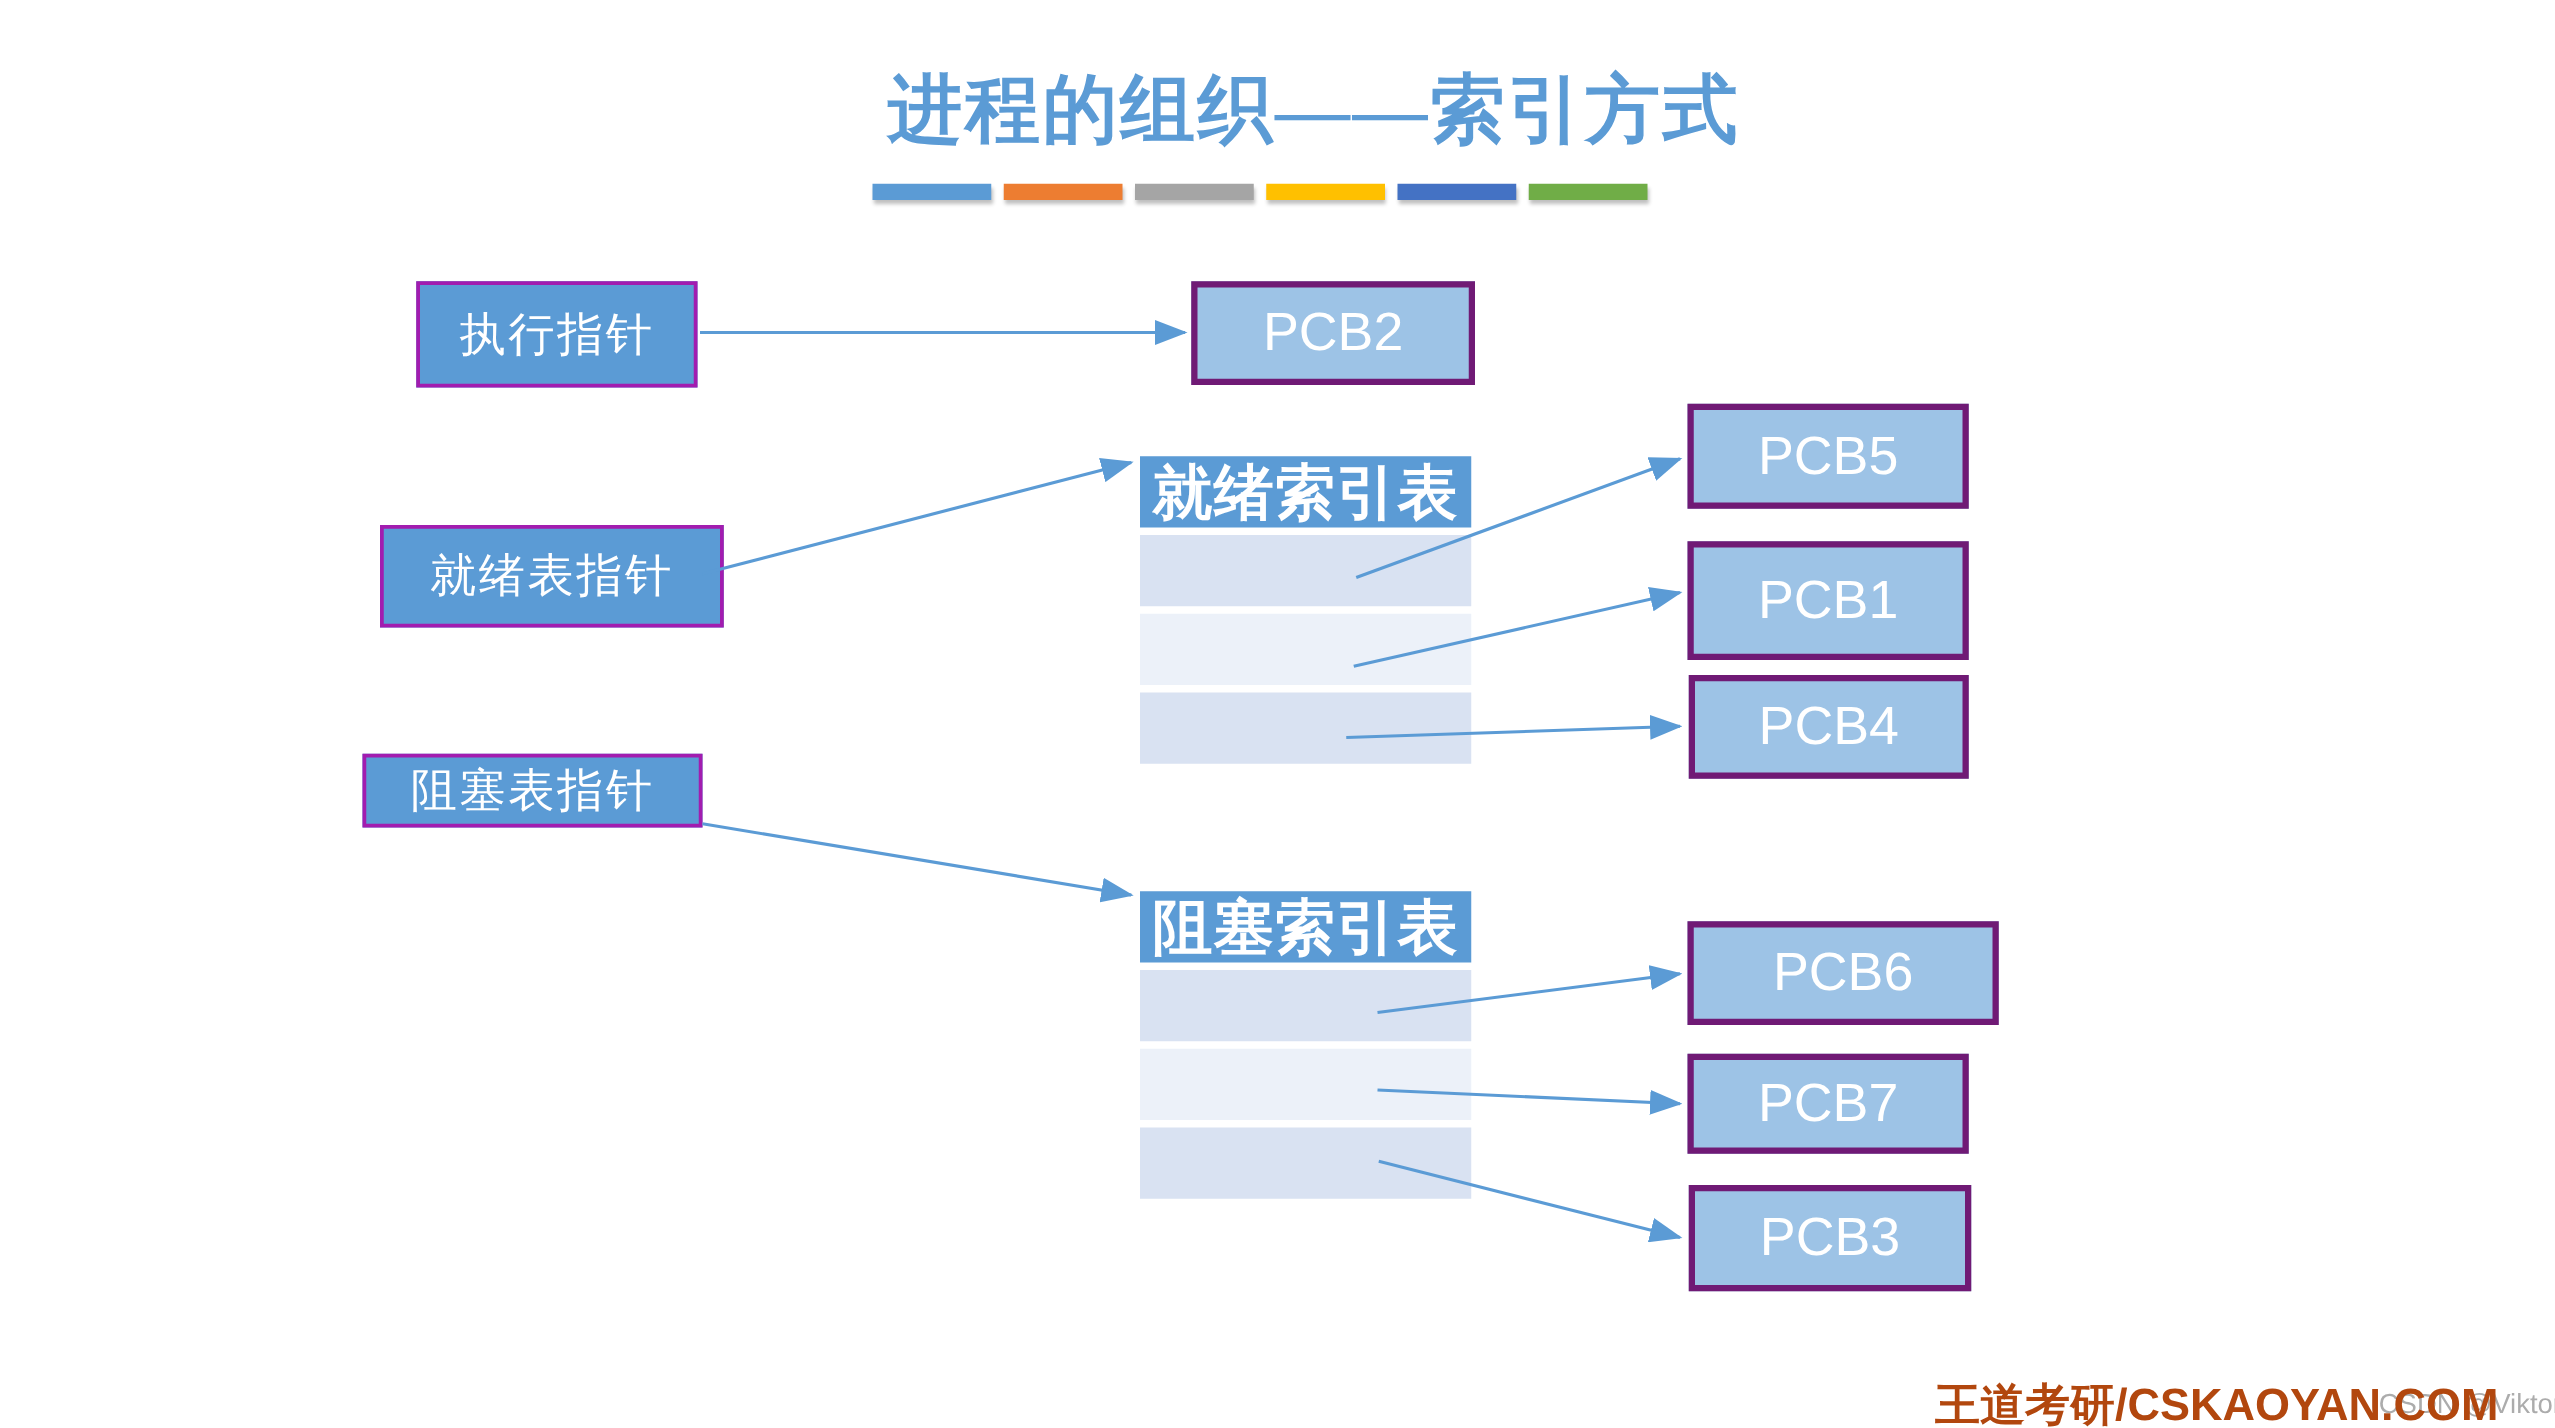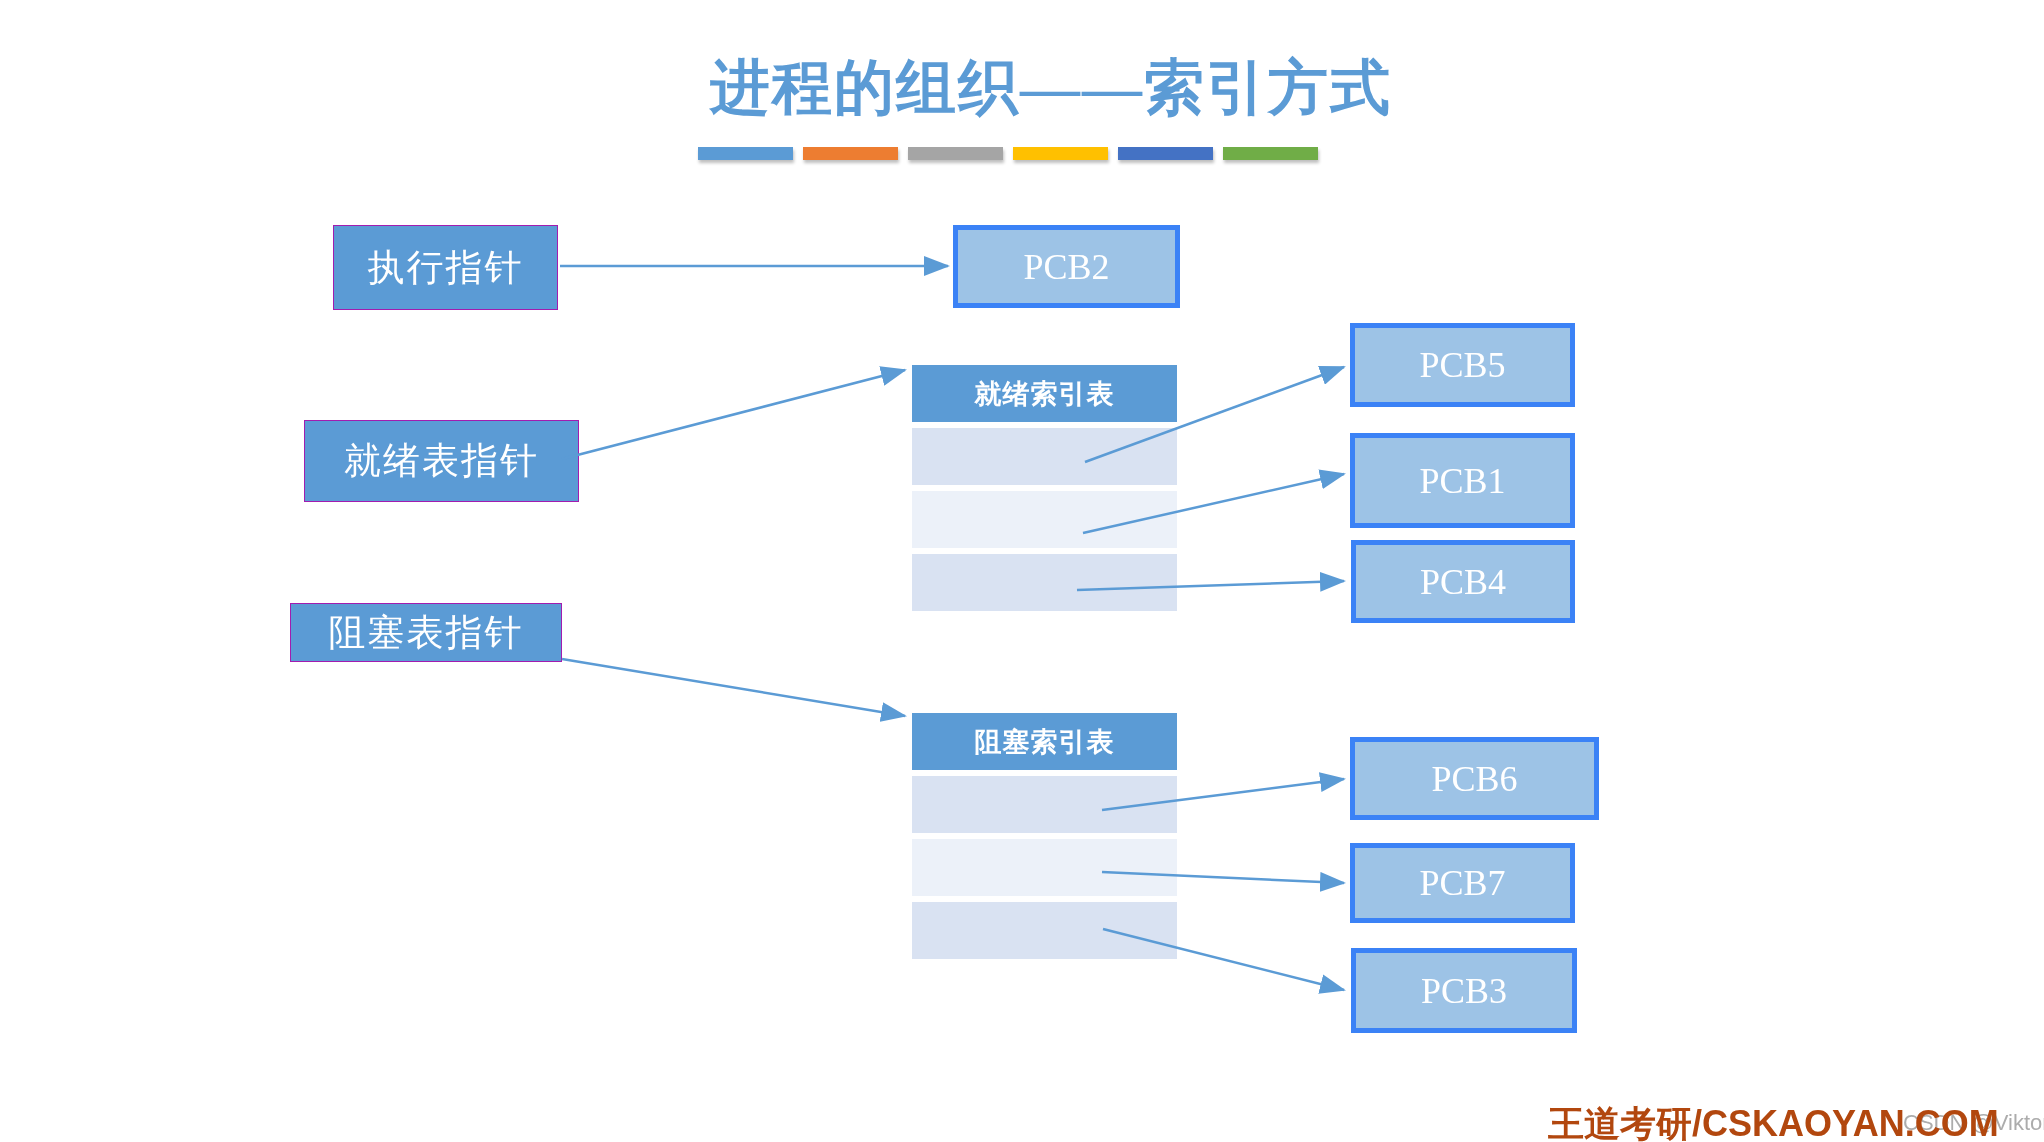--- a/index.html
+++ b/index.html
@@ -17,51 +17,51 @@
   .bars{
     position:absolute;top:147px;left:698px;width:620px;
     display:flex;justify-content:space-between;
   }
   .bar{
     width:95px;height:13px;display:inline-block;
     box-shadow:1px 3px 3px rgba(0,0,0,0.25);
   }
   
   .pointer-box{
-    position:absolute;background:#5B9BD5;border:1px solid #a21caf;
+    position:absolute;background:#5B9BD5;border:3px solid #a21caf;
     color:#fff;display:flex;align-items:center;justify-content:center;
     font-family:"Liberation Serif","DejaVu Serif",serif;
     font-size:37px;letter-spacing:2px;box-sizing:border-box;
   }
   #ptr-exec   {left:333px;top:225px;width:225px;height:85px;}
   #ptr-ready  {left:304px;top:420px;width:275px;height:82px;}
   #ptr-blocked{left:290px;top:603px;width:272px;height:59px;}
   
   .pcb-box{
-    position:absolute;background:#9DC3E6;border:5px solid #3b82f6;
+    position:absolute;background:#9DC3E6;border:5px solid #701a75;
     color:#fff;display:flex;align-items:center;justify-content:center;
-    font-family:Liberation Serif, serif;font-size:36px;
+    font-family:Liberation Sans, sans-serif;font-size:43px;
     box-sizing:border-box;
   }
   #pcb2{left:953px; top:225px;width:227px;height:83px;}
   #pcb5{left:1350px;top:323px;width:225px;height:84px;}
   #pcb1{left:1350px;top:433px;width:225px;height:95px;}
   #pcb4{left:1351px;top:540px;width:224px;height:83px;}
   #pcb6{left:1350px;top:737px;width:249px;height:83px;}
   #pcb7{left:1350px;top:843px;width:225px;height:80px;}
   #pcb3{left:1351px;top:948px;width:226px;height:85px;}
   
   .index-table{position:absolute;width:265px;}
   #table-ready  {left:912px;top:365px;}
   #table-blocked{left:912px;top:713px;}
   .index-table .tbl-header{
     height:57px;background:#5B9BD5;color:#fff;
     display:flex;align-items:center;justify-content:center;
     font-family:"Liberation Serif","DejaVu Serif",serif;
-    font-size:27px;font-weight:bold;letter-spacing:1px;
+    font-size:48px;font-weight:bold;letter-spacing:1px;
   }
   .index-table .tbl-row{height:57px;margin-top:6px;}
   .index-table .tbl-row.odd {background:#D9E2F2;}
   .index-table .tbl-row.even{background:#ECF1F9;}
   
   #connectors{position:absolute;left:0;top:0;pointer-events:none;}
   
   .brand-watermark{
     position:absolute;left:1548px;top:1100px;z-index:3;
     font-family:"Liberation Sans",sans-serif;

